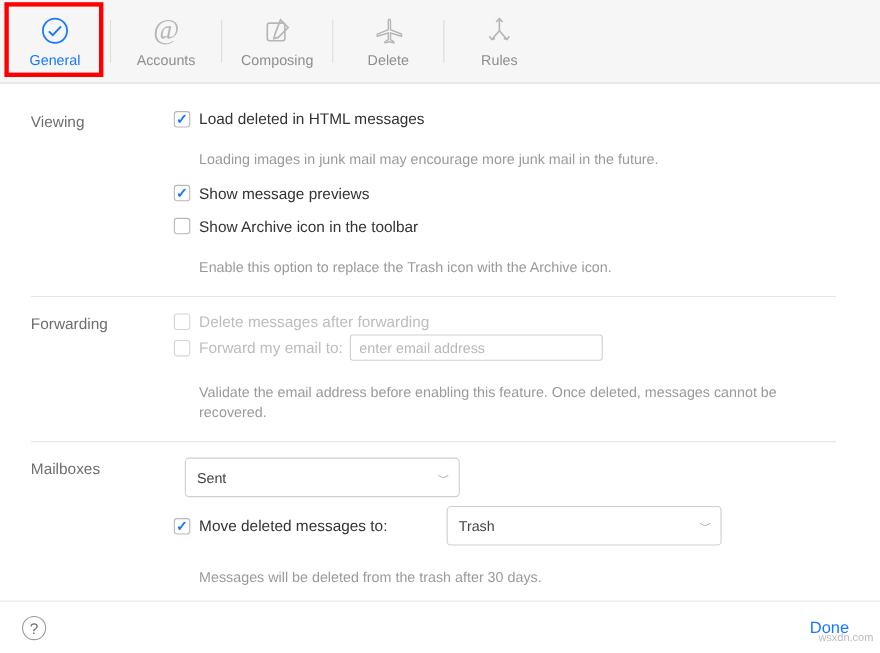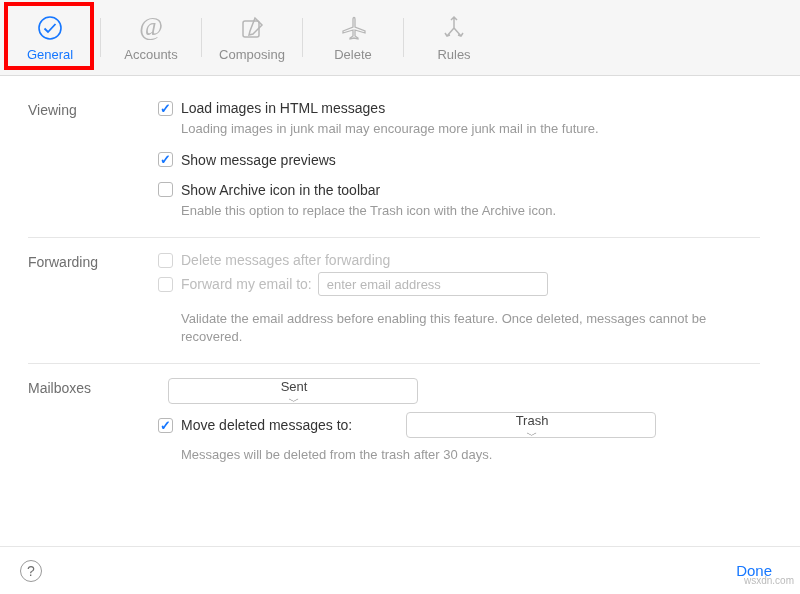--- a/index.html
+++ b/index.html
@@ -79,49 +79,48 @@
     font-size:13px;
     line-height:1;
     font-weight:bold;
   }
   .checkbox.disabled { border-color:#d6d6d6; }
   .opt-label { color:#333; }
   .opt-label.disabled { color:#bdbdbd; }
   .hint {
     color:#9a9a9a;
     font-size:13px;
-    margin: 4px 0 14px 23px;
+    margin: 20px 0 14px 23px;
     line-height:1.35;
   }
   .hint.tight { margin-bottom:0; }
   .text-input {
     border:1px solid #cfcfcf;
     border-radius:3px;
     height:24px;
     padding:0 8px;
     font-size:13px;
     color:#333;
     width:230px;
     margin-left:6px;
   }
   .text-input::placeholder { color:#b8b8b8; }
   .select {
     border:1px solid #cfcfcf;
     border-radius:4px;
-    height:26px;
+    height:36px;
     width:250px;
     display:flex;
     align-items:center;
     justify-content:space-between;
     padding:0 8px 0 10px;
     margin-left:10px;
     background:#fff;
     color:#444;
     font-size:13px;
-    flex-direction:column;
   }
   .select .chev { color:#888; font-size:11px; }
   .grid-row { display:flex; align-items:center; margin-bottom:8px;}
   .grid-label { display:flex; align-items:center; width:238px;}
   .footer {
     position:absolute;
     left:0; right:0; bottom:0;
     height:48px;
     border-top:1px solid #e6e6e6;
     display:flex;
@@ -207,21 +206,21 @@
   </div>
 </div>
 
 <div class="content">
 
   <div class="section">
     <div class="section-label">Viewing</div>
     <div class="section-body">
       <div class="row">
         <span class="checkbox checked"></span>
-        <span class="opt-label">Load images in HTML messages</span>
+        <span class="opt-label">Load deleted in HTML messages</span>
       </div>
       <div class="hint">Loading images in junk mail may encourage more junk mail in the future.</div>
 
       <div class="row pad">
         <span class="checkbox checked"></span>
         <span class="opt-label">Show message previews</span>
       </div>
 
       <div class="row">
         <span class="checkbox"></span>

